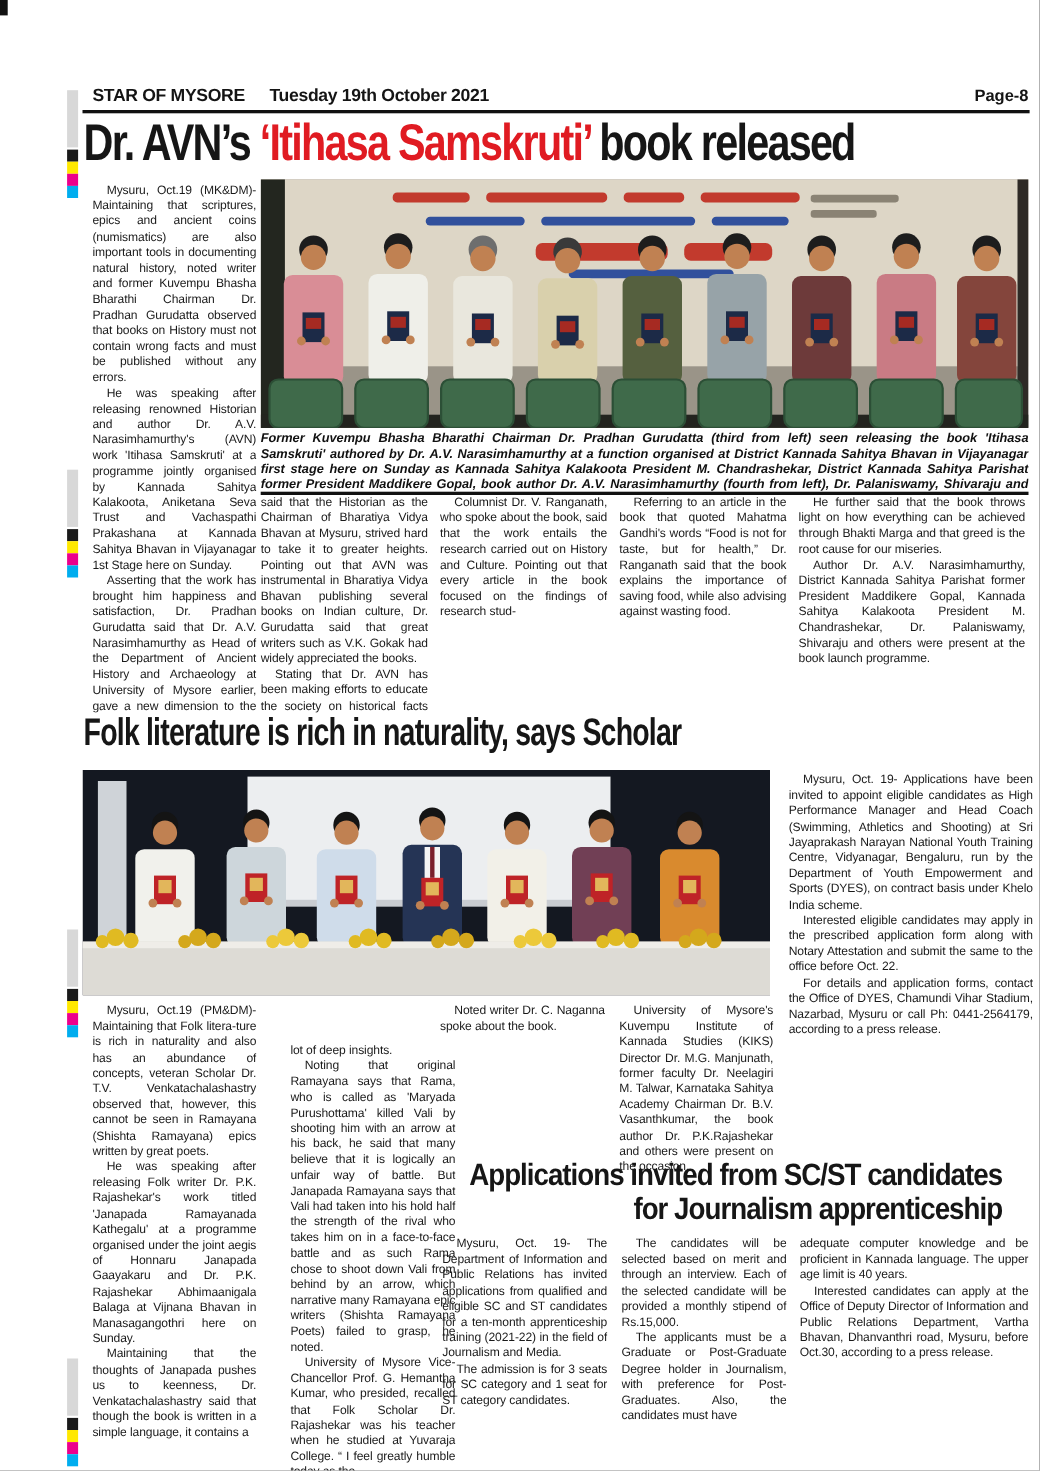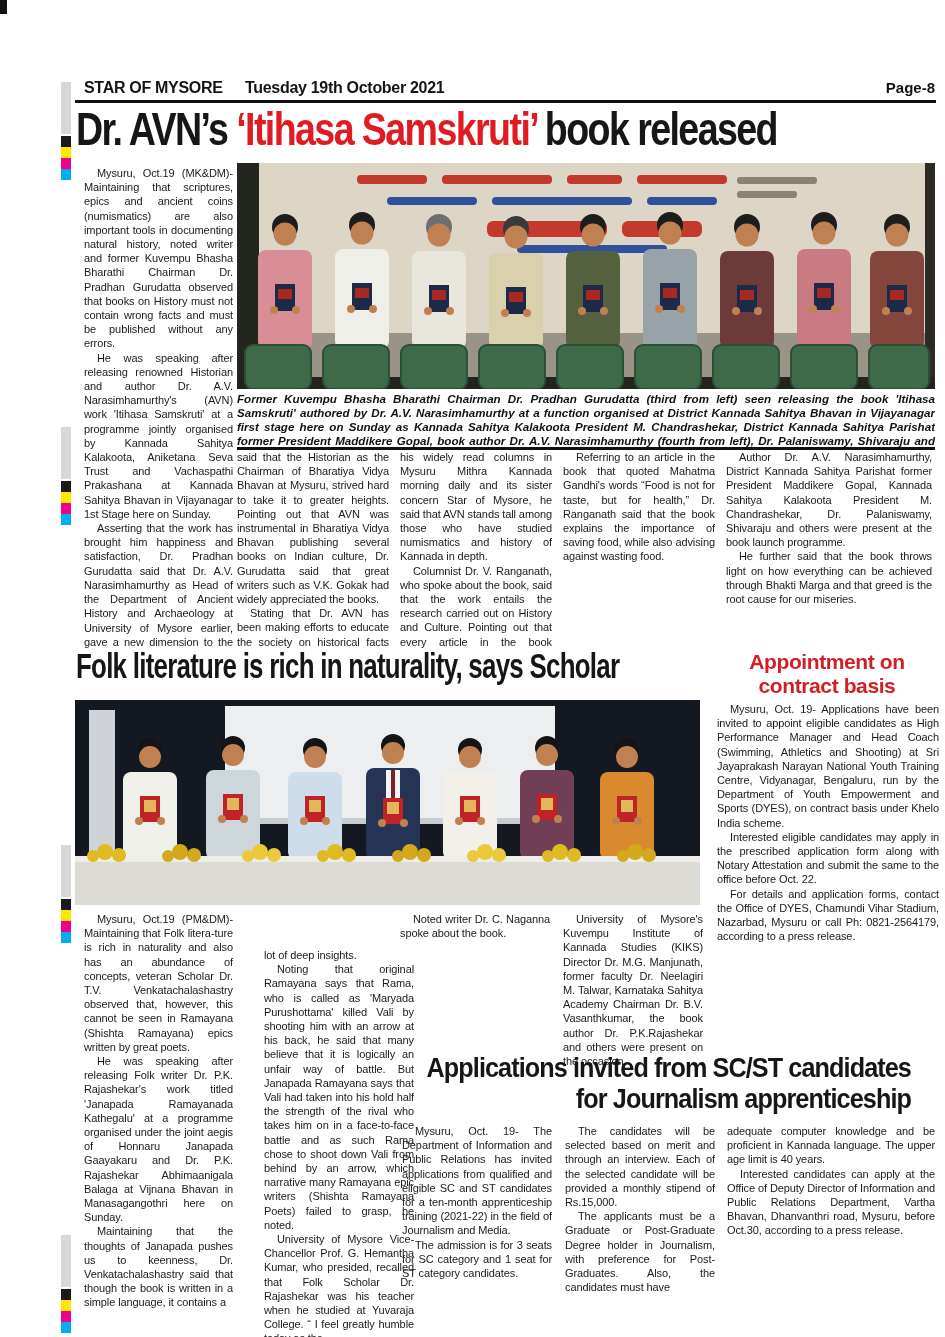--- a/index.html
+++ b/index.html
@@ -254,42 +254,37 @@
     </g>
   </svg>
 
   <div class="caption">Former Kuvempu Bhasha Bharathi Chairman Dr. Pradhan Gurudatta (third from left) seen releasing the book 'Itihasa Samskruti' authored by Dr. A.V. Narasimhamurthy at a function organised at District Kannada Sahitya Bhavan in Vijayanagar first stage here on Sunday as Kannada Sahitya Kalakoota President M. Chandrashekar, District Kannada Sahitya Parishat former President Maddikere Gopal, book author Dr. A.V. Narasimhamurthy (fourth from left), Dr. Palaniswamy, Shivaraju and others look on.</div>
 
   <div class="col" style="left:237px; top:450px; width:152px; height:198px;">
     <p class="ni">said that the Historian as the Chairman of Bharatiya Vidya Bhavan at Mysuru, strived hard to take it to greater heights. Pointing out that AVN was instrumental in Bharatiya Vidya Bhavan publishing several books on Indian culture, Dr. Gurudatta said that great writers such as V.K. Gokak had widely appreciated the books.</p>
     <p>Stating that Dr. AVN has been making efforts to educate the society on historical facts through</p>
   </div>
   <div class="col" style="left:400px; top:450px; width:152px; height:198px;">
-    <p class="ni">his widely read columns in Mysuru Mithra Kannada morning daily and its sister concern Star of Mysore, he said that AVN stands tall among those who have studied numismatics and history of Kannada in depth.</p>
     <p>Columnist Dr. V. Ranganath, who spoke about the book, said that the work entails the research carried out on History and Culture. Pointing out that every article in the book focused on the findings of research stud-</p>
   </div>
   <div class="col" style="left:563px; top:450px; width:152px; height:198px;">
     <p>Referring to an article in the book that quoted Mahatma Gandhi's words “Food is not for taste, but for health,” Dr. Ranganath said that the book explains the importance of saving food, while also advising against wasting food.</p>
   </div>
   <div class="col" style="left:726px; top:450px; width:206px; height:198px;">
+    <p>He further said that the book throws light on how everything can be achieved through Bhakti Marga and that greed is the root cause for our miseries.</p>
     <p>Author Dr. A.V. Narasimhamurthy, District Kannada Sahitya Parishat former President Maddikere Gopal, Kannada Sahitya Kalakoota President M. Chandrashekar, Dr. Palaniswamy, Shivaraju and others were present at the book launch programme.</p>
-    <p>He further said that the book throws light on how everything can be achieved through Bhakti Marga and that greed is the root cause for our miseries.</p>
   </div>
 
   <div class="headline2">Folk literature is rich in naturality, says Scholar</div>
 
-  <div class="rail-head">
-    <div>Appointment on</div>
-    <div>contract basis</div>
-  </div>
 
   <div class="col" style="left:717px; top:702px; width:222px; height:360px;">
     <p>Mysuru, Oct. 19- Applications have been invited to appoint eligible candidates as High Performance Manager and Head Coach (Swimming, Athletics and Shooting) at Sri Jayaprakash Narayan National Youth Training Centre, Vidyanagar, Bengaluru, run by the Department of Youth Empowerment and Sports (DYES), on contract basis under Khelo India scheme.</p>
     <p>Interested eligible candidates may apply in the prescribed application form along with Notary Attestation and submit the same to the office before Oct. 22.</p>
-    <p>For details and application forms, contact the Office of DYES, Chamundi Vihar Stadium, Nazarbad, Mysuru or call Ph: 0821-2564179, according to a press release.</p>
+    <p>For details and application forms, contact the Office of DYES, Chamundi Vihar Stadium, Nazarbad, Mysuru or call Ph: 0441-2564179, according to a press release.</p>
   </div>
 
   <svg class="photo" style="left:75px; top:700px;" width="625" height="205" viewBox="0 0 625 205">
     <rect width="625" height="205" fill="#141821"></rect>
     <rect x="14" y="10" width="26" height="150" fill="#cfd3d8"></rect>
     <rect x="150" y="6" width="330" height="118" fill="#eceef0"></rect>
     <rect x="150" y="118" width="330" height="6" fill="#c9ccd1"></rect>
 
     <g>
       <g transform="translate(75,0)">

